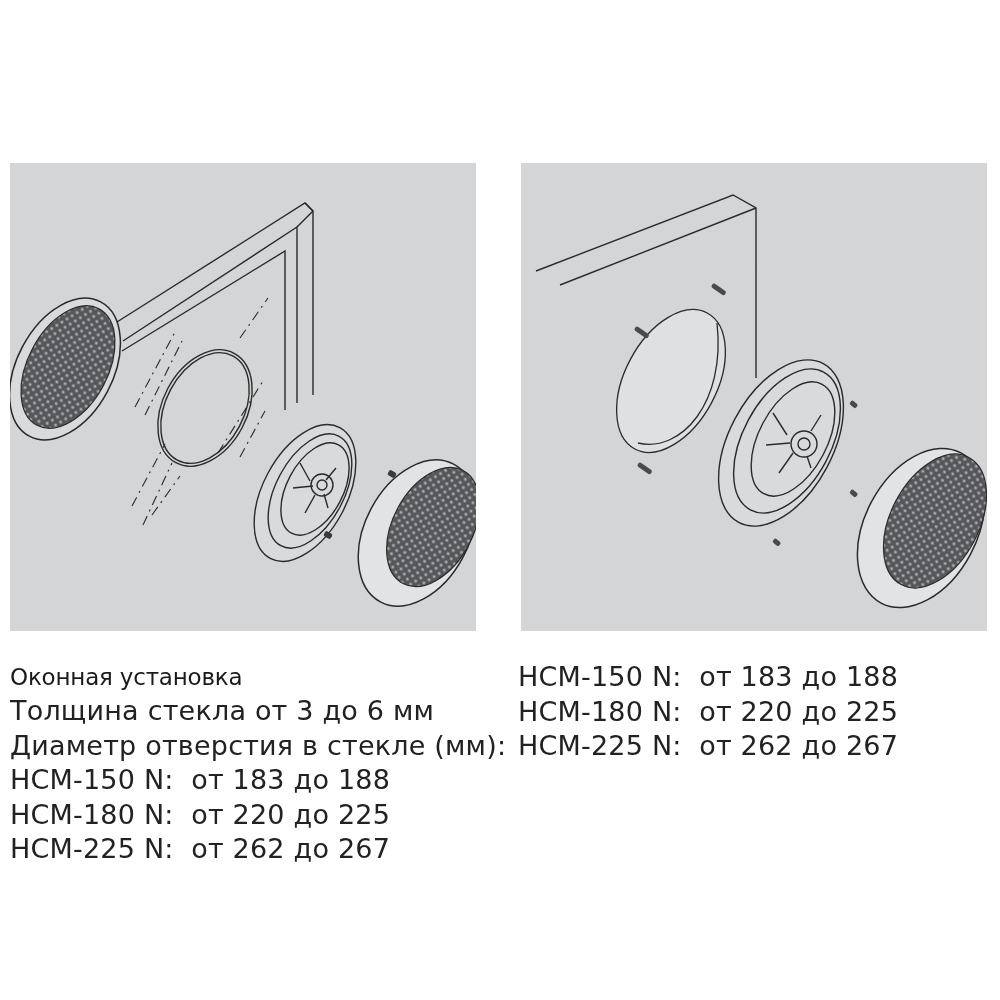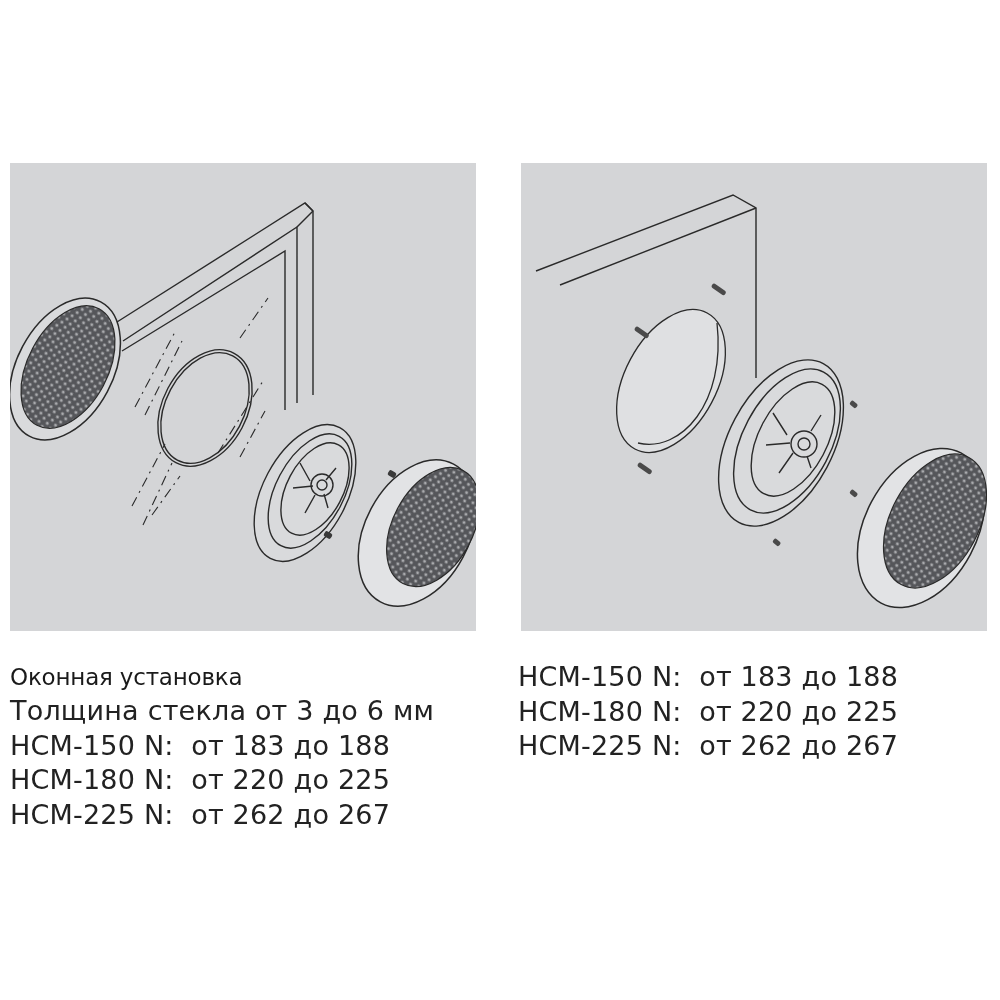--- a/index.html
+++ b/index.html
@@ -113,20 +113,21 @@
     <g>
       <ellipse cx="400" cy="365" rx="56" ry="85" transform="rotate(28 400 365)" fill="#e2e3e5" stroke="#2a2a2a" stroke-width="1.5"></ellipse>
       <ellipse cx="414" cy="358" rx="44" ry="72" transform="rotate(28 414 358)" fill="url(#mesh)" stroke="#2a2a2a" stroke-width="1.2"></ellipse>
     </g>
   </svg>
 </div>
 
 <div id="caption-left" class="caption">
   <div class="title">Оконная установка</div>
   <div class="line">Толщина стекла от 3 до 6 мм</div>
+  <div class="line">Диаметр отверстия в стекле (мм):</div>
   <div class="line">НСМ-150 N:  от 183 до 188</div>
   <div class="line">НСМ-180 N:  от 220 до 225</div>
   <div class="line">НСМ-225 N:  от 262 до 267</div>
 </div>
 
 <div id="caption-right" class="caption">
   <div class="line">НСМ-150 N:  от 183 до 188</div>
   <div class="line">НСМ-180 N:  от 220 до 225</div>
   <div class="line">НСМ-225 N:  от 262 до 267</div>
 </div>

